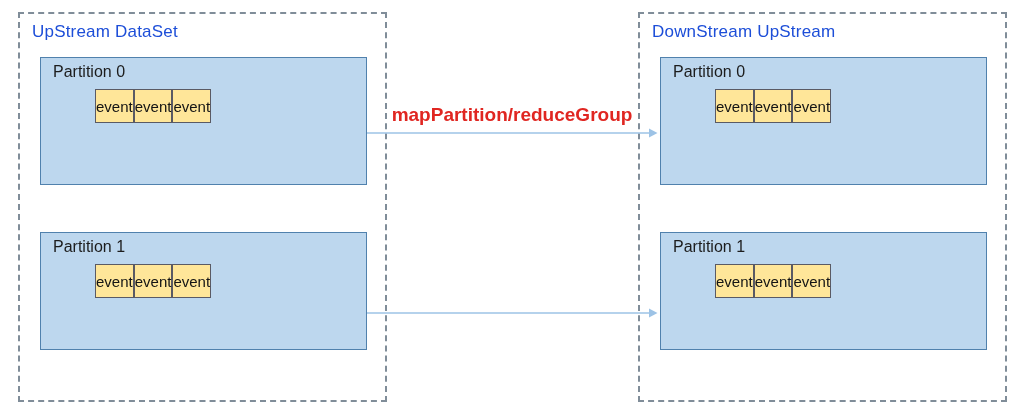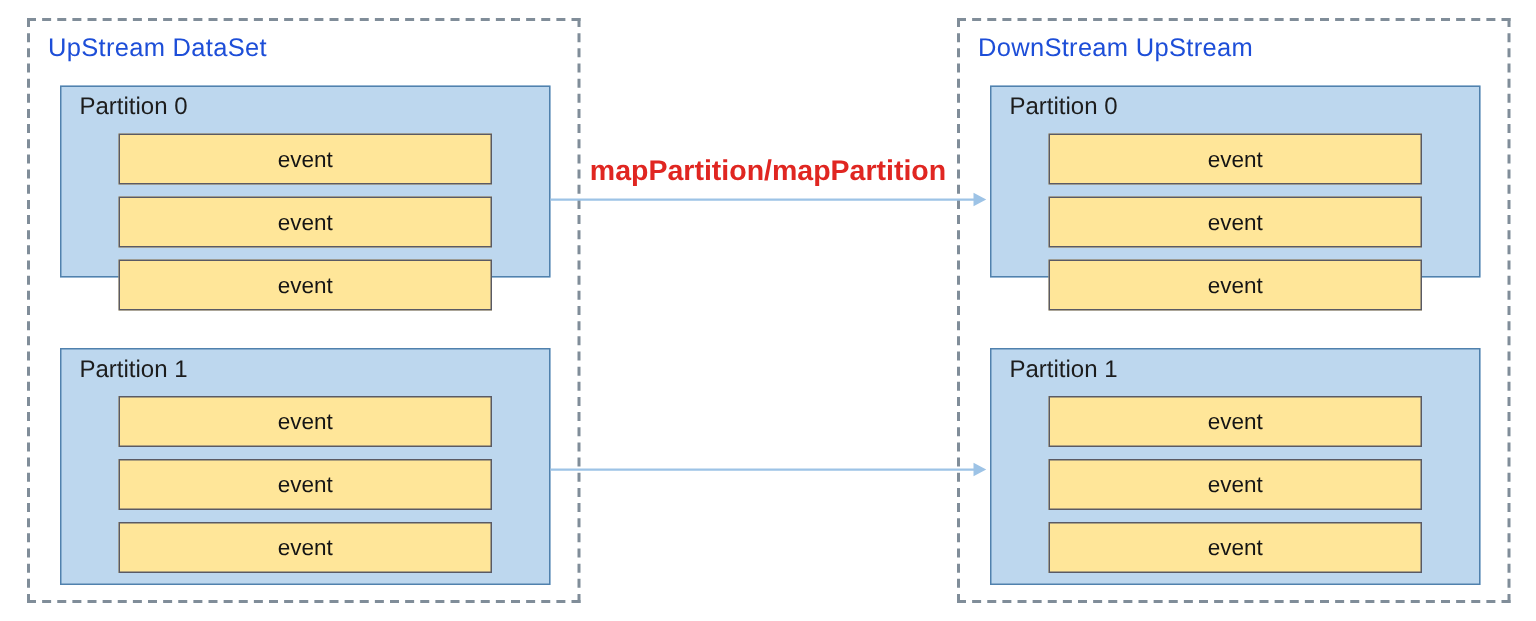--- a/index.html
+++ b/index.html
@@ -32,36 +32,36 @@
   }
   .partition {
     position: absolute;
     left: 20px;
     width: 327px;
     background: #BDD7EE;
     border: 1.5px solid #5081AD;
     box-sizing: border-box;
   }
   .partition.p0 { top: 43px;  height: 128px; padding-left: 24px; }
-  .partition.p1 { top: 218px; height: 158px; }
+  .partition.p1 { top: 218px; height: 118px; }
   .partition-label {
     position: absolute;
     left: 12px;
     top: 5px;
     font-size: 16px;
     color: #1c1c1c;
     white-space: nowrap;
   }
   .events {
     position: absolute;
-    left: 38px;
+    left: 54px;
     right: 38px;
     top: 31px;
     display: flex;
-    flex-direction: column;
+    flex-direction: row;
     row-gap: 8px;
   }
   .event-box {
     height: 34px;
     background: #FFE699;
     border: 1px solid #5A5A64;
     box-sizing: border-box;
     display: flex;
     align-items: center;
     justify-content: center;
@@ -140,15 +140,15 @@
     <g>
       <line x1="367" y1="133" x2="650" y2="133" stroke="#9DC3E6" stroke-width="1.5"></line>
       <polygon points="649,128.5 657.5,133 649,137.5" fill="#9DC3E6"></polygon>
     </g>
     <g>
       <line x1="367" y1="313" x2="650" y2="313" stroke="#9DC3E6" stroke-width="1.5"></line>
       <polygon points="649,308.5 657.5,313 649,317.5" fill="#9DC3E6"></polygon>
     </g>
   </svg>
 
-  <div class="arrow-label">mapPartition/mapPartition</div>
+  <div class="arrow-label">mapPartition/reduceGroup</div>
 
 </div>
 
 </body></html>

